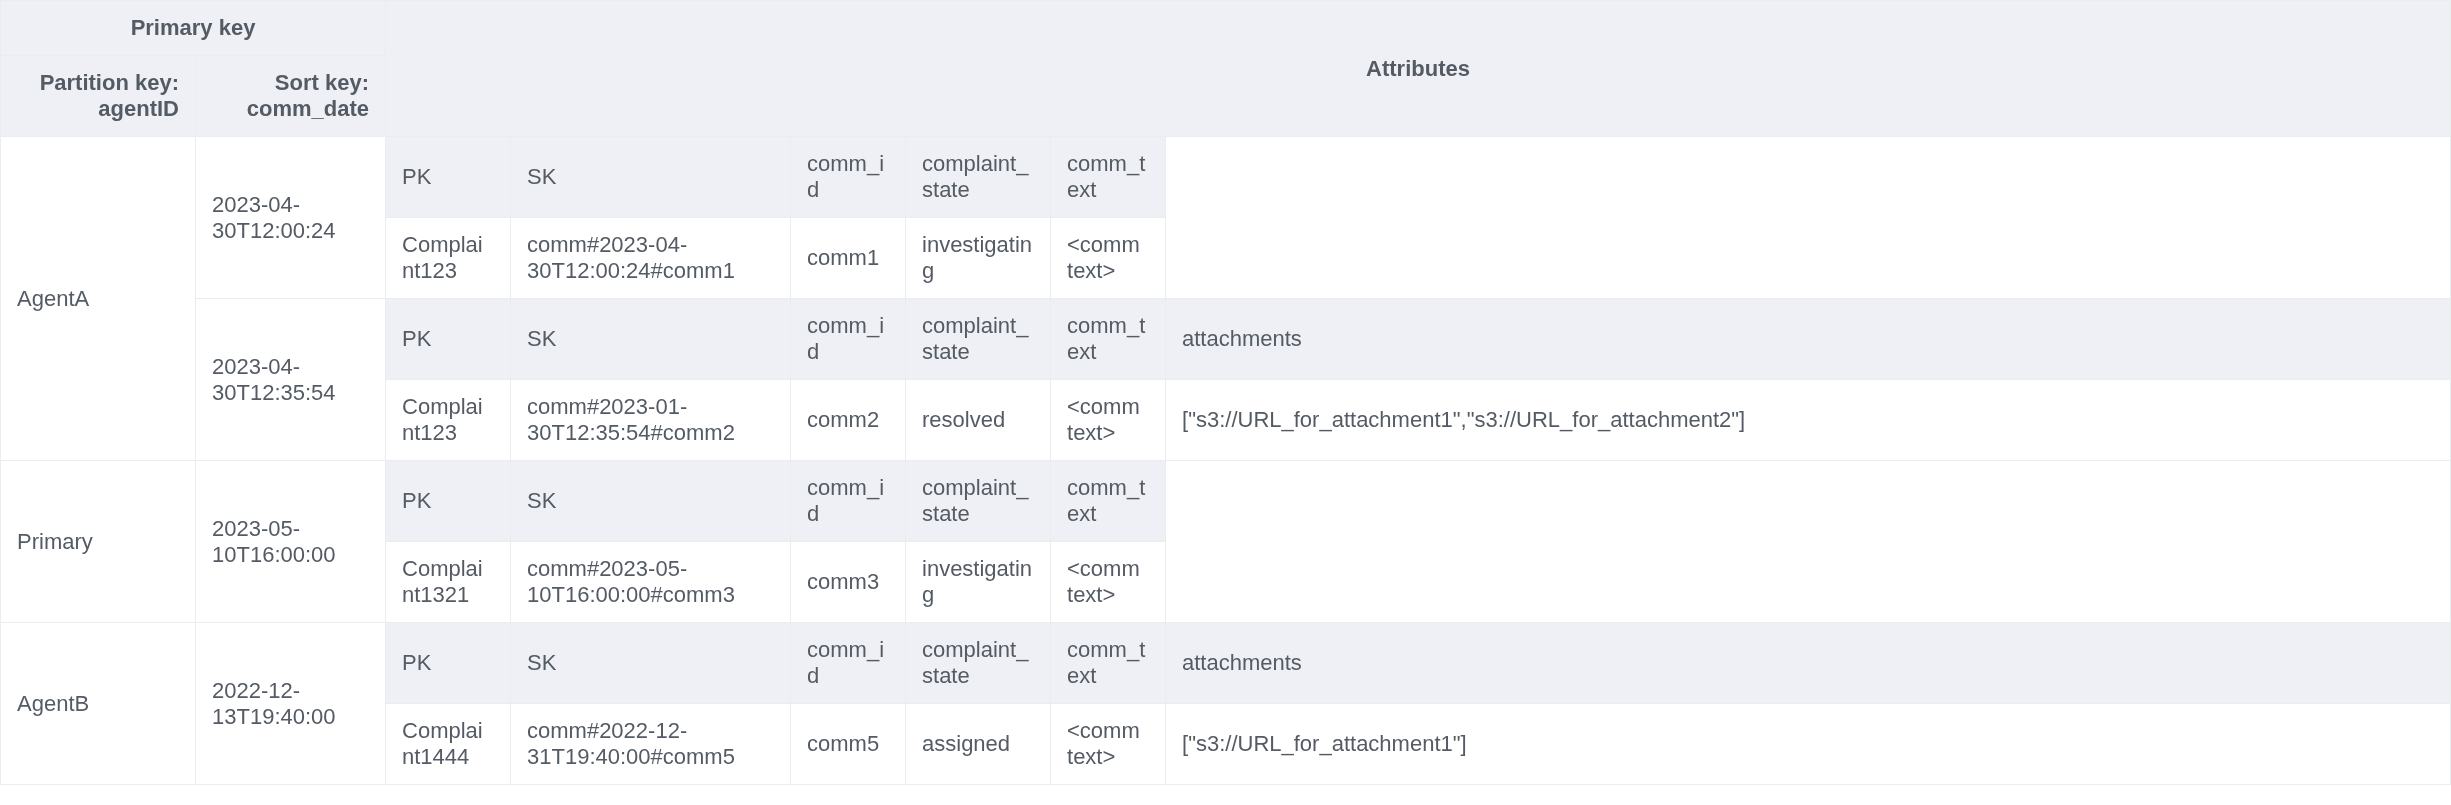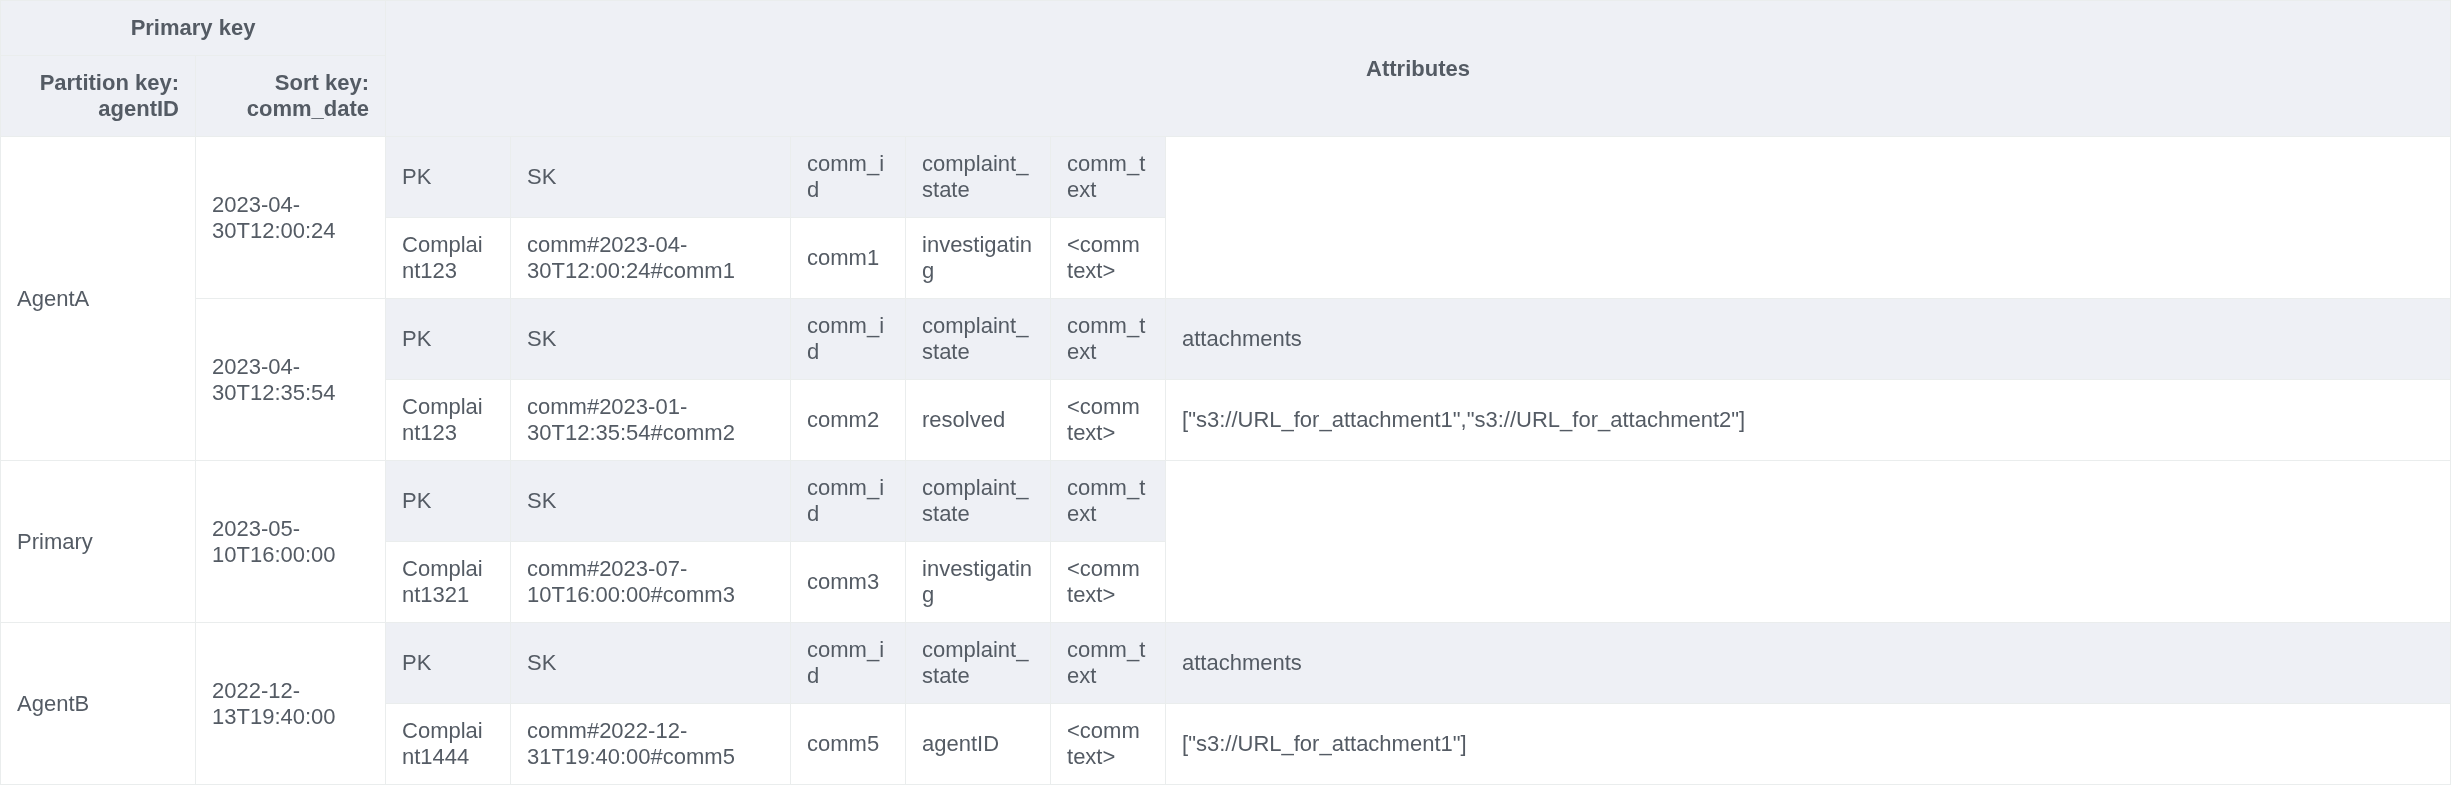--- a/index.html
+++ b/index.html
@@ -112,38 +112,38 @@
       <td rowspan="2">2023-05-10T16:00:00</td>
       <td class="sub-header">PK</td>
       <td class="sub-header">SK</td>
       <td class="sub-header">comm_id</td>
       <td class="sub-header">complaint_state</td>
       <td class="sub-header">comm_text</td>
       <td rowspan="2"></td>
     </tr>
     <tr>
       <td>Complaint1321</td>
-      <td>comm#2023-07-10T16:00:00#comm3</td>
+      <td>comm#2023-05-10T16:00:00#comm3</td>
       <td>comm3</td>
       <td>investigating</td>
       <td>&lt;comm text&gt;</td>
     </tr>
 
     <tr>
       <td rowspan="2">AgentB</td>
       <td rowspan="2">2022-12-13T19:40:00</td>
       <td class="sub-header">PK</td>
       <td class="sub-header">SK</td>
       <td class="sub-header">comm_id</td>
       <td class="sub-header">complaint_state</td>
       <td class="sub-header">comm_text</td>
       <td class="sub-header">attachments</td>
     </tr>
     <tr>
       <td>Complaint1444</td>
       <td>comm#2022-12-31T19:40:00#comm5</td>
       <td>comm5</td>
-      <td>agentID</td>
+      <td>assigned</td>
       <td>&lt;comm text&gt;</td>
       <td>["s3://URL_for_attachment1"]</td>
     </tr>
   </tbody>
 </table>
 
 </body></html>

